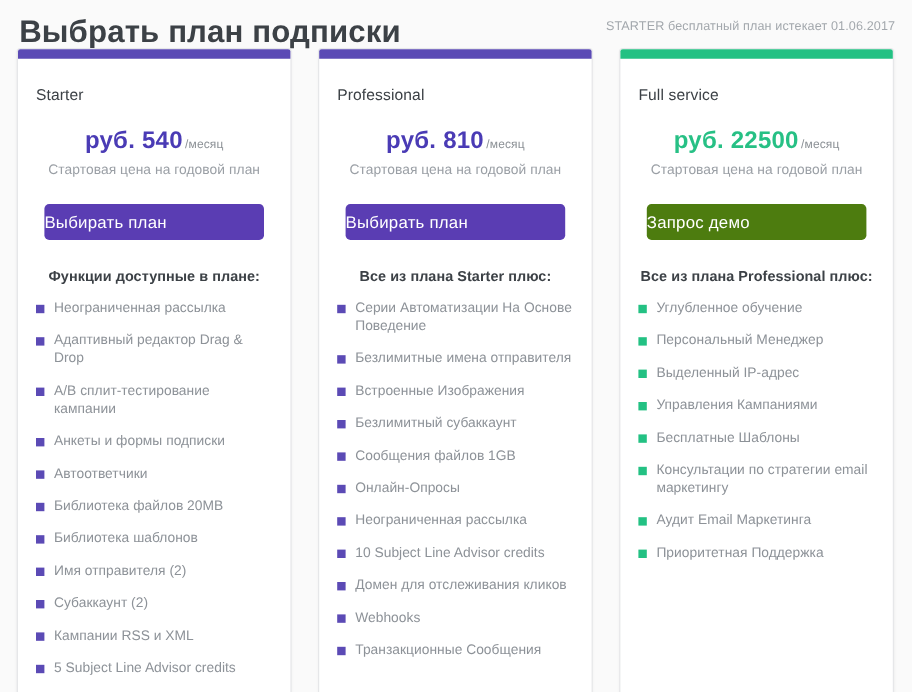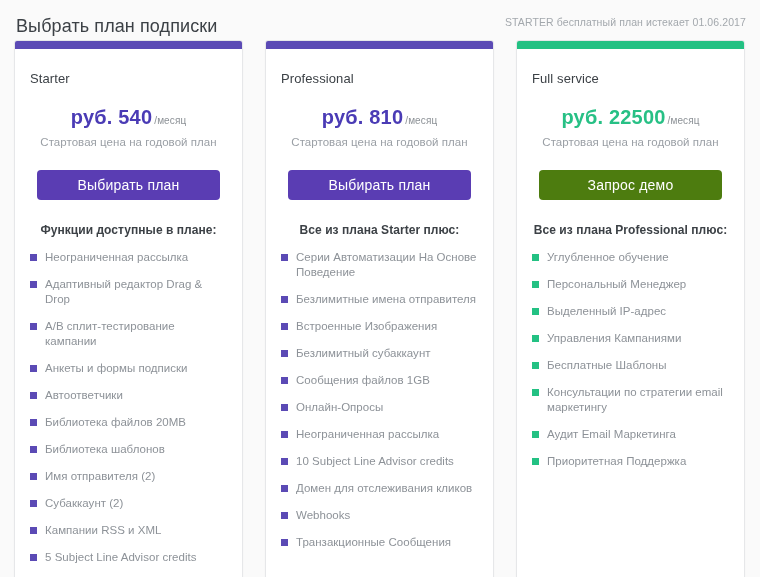--- a/index.html
+++ b/index.html
@@ -23,22 +23,22 @@
     position: absolute;
     left: 0; top: 0;
     width: 760px;
     height: 40px;
     display: flex;
     align-items: center;
     justify-content: space-between;
     padding: 0 14px 0 16px;
   }
   .page-title {
-    font-size: 18px;
-    font-weight: 400;
+    font-size: 26px;
+    font-weight: 700;
     color: #3c4146;
     letter-spacing: 0.1px;
     line-height: 26px;
     margin-top: 12px;
   }
   .expiry-note {
     font-size: 10.5px;
     color: #a3a8ad;
     font-weight: 400;
     letter-spacing: 0.1px;
@@ -107,21 +107,21 @@
     margin-top: 7px;
     letter-spacing: 0.05px;
   }
 
   .cta {
     display: block;
     width: 183px;
     margin: 22px auto 0 auto;
     height: 30px;
     line-height: 30px;
-    text-align: center;
+    text-align: left;
     border-radius: 4px;
     color: #ffffff;
     font-size: 14px;
     font-weight: 400;
     border: none;
     cursor: pointer;
     font-family: "Liberation Sans", sans-serif;
     letter-spacing: 0.2px;
   }
   .cta.purple { background: #5a3db3; }

